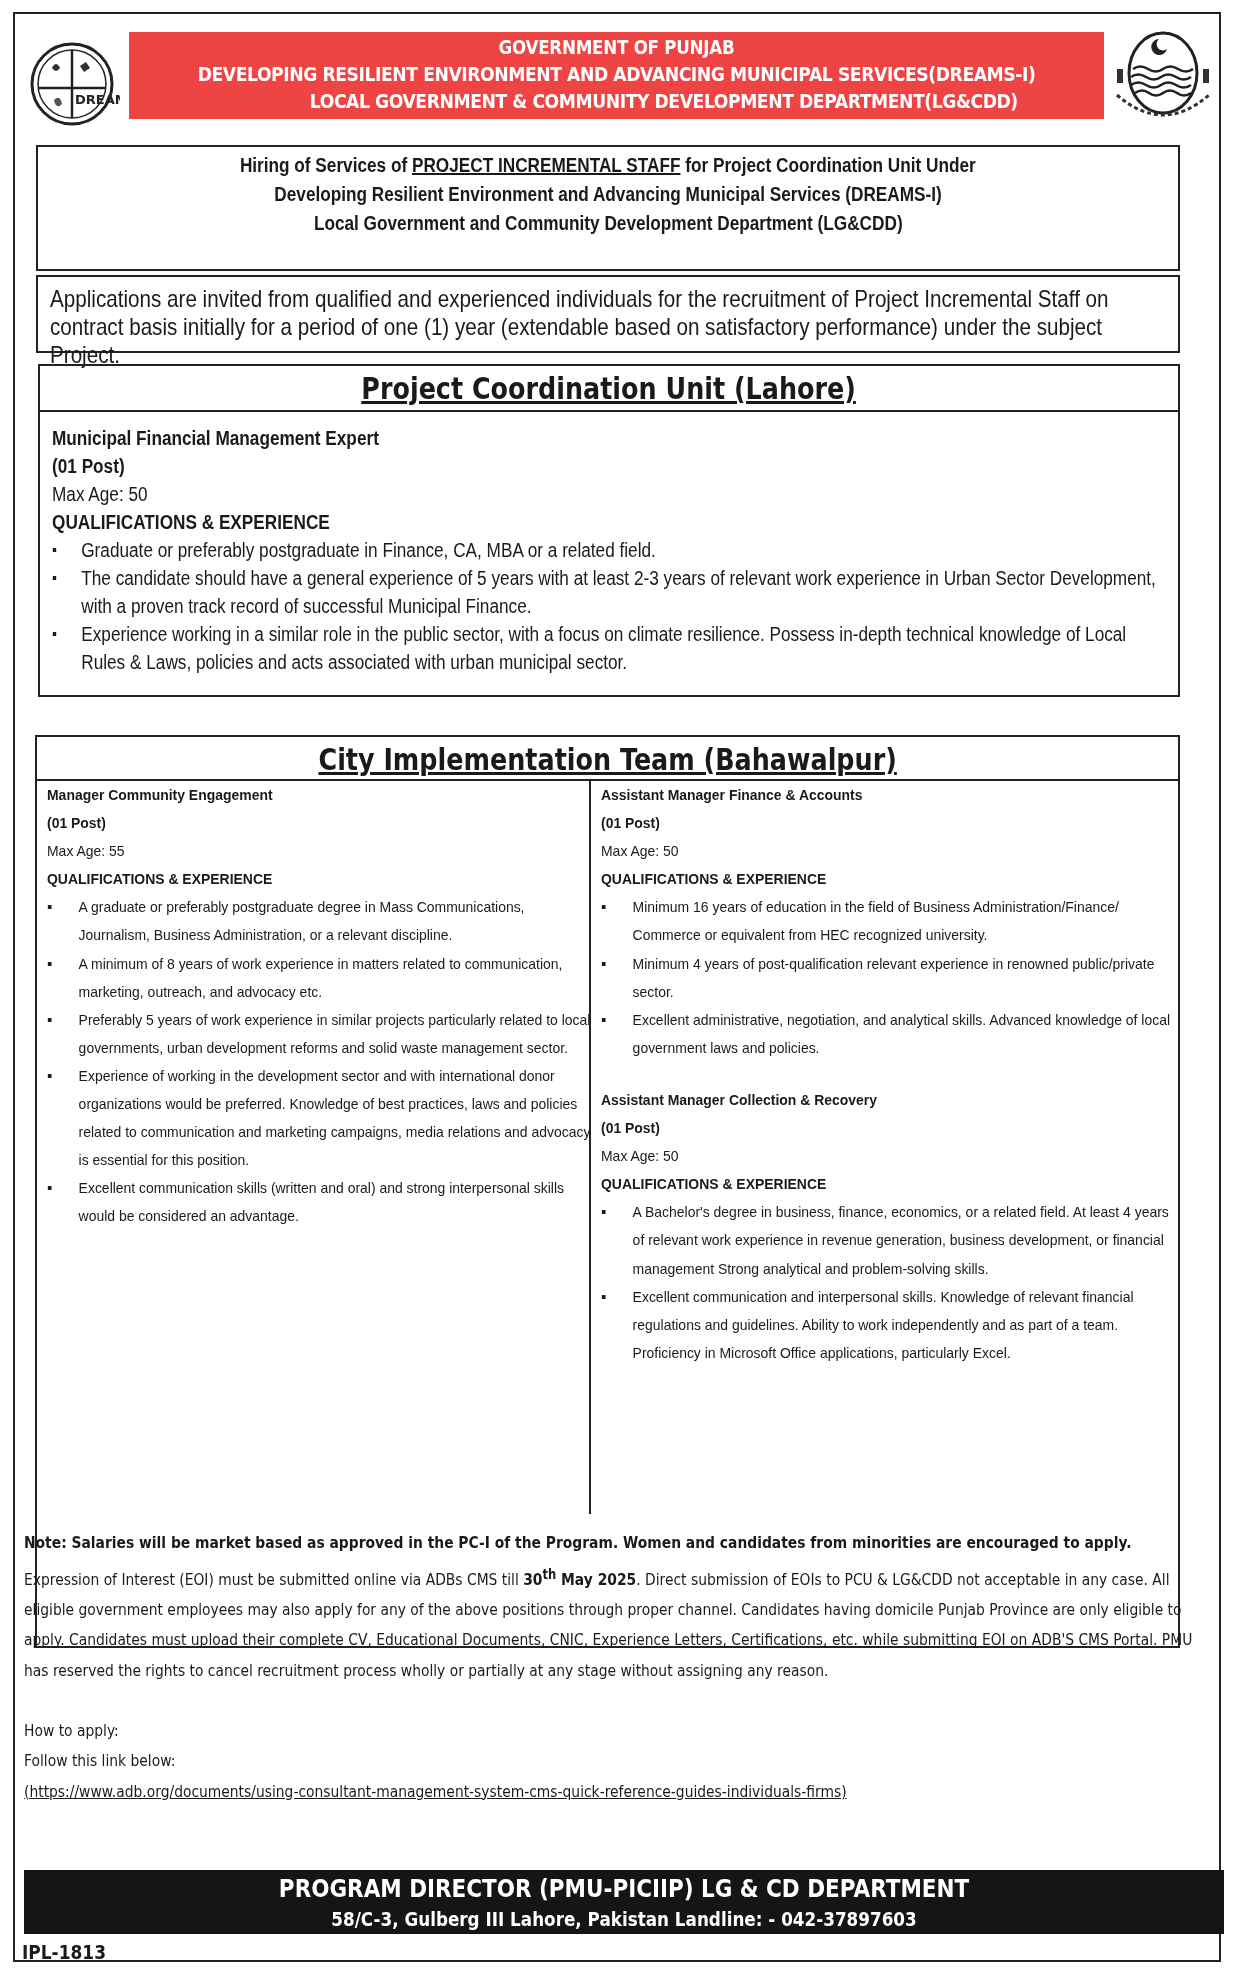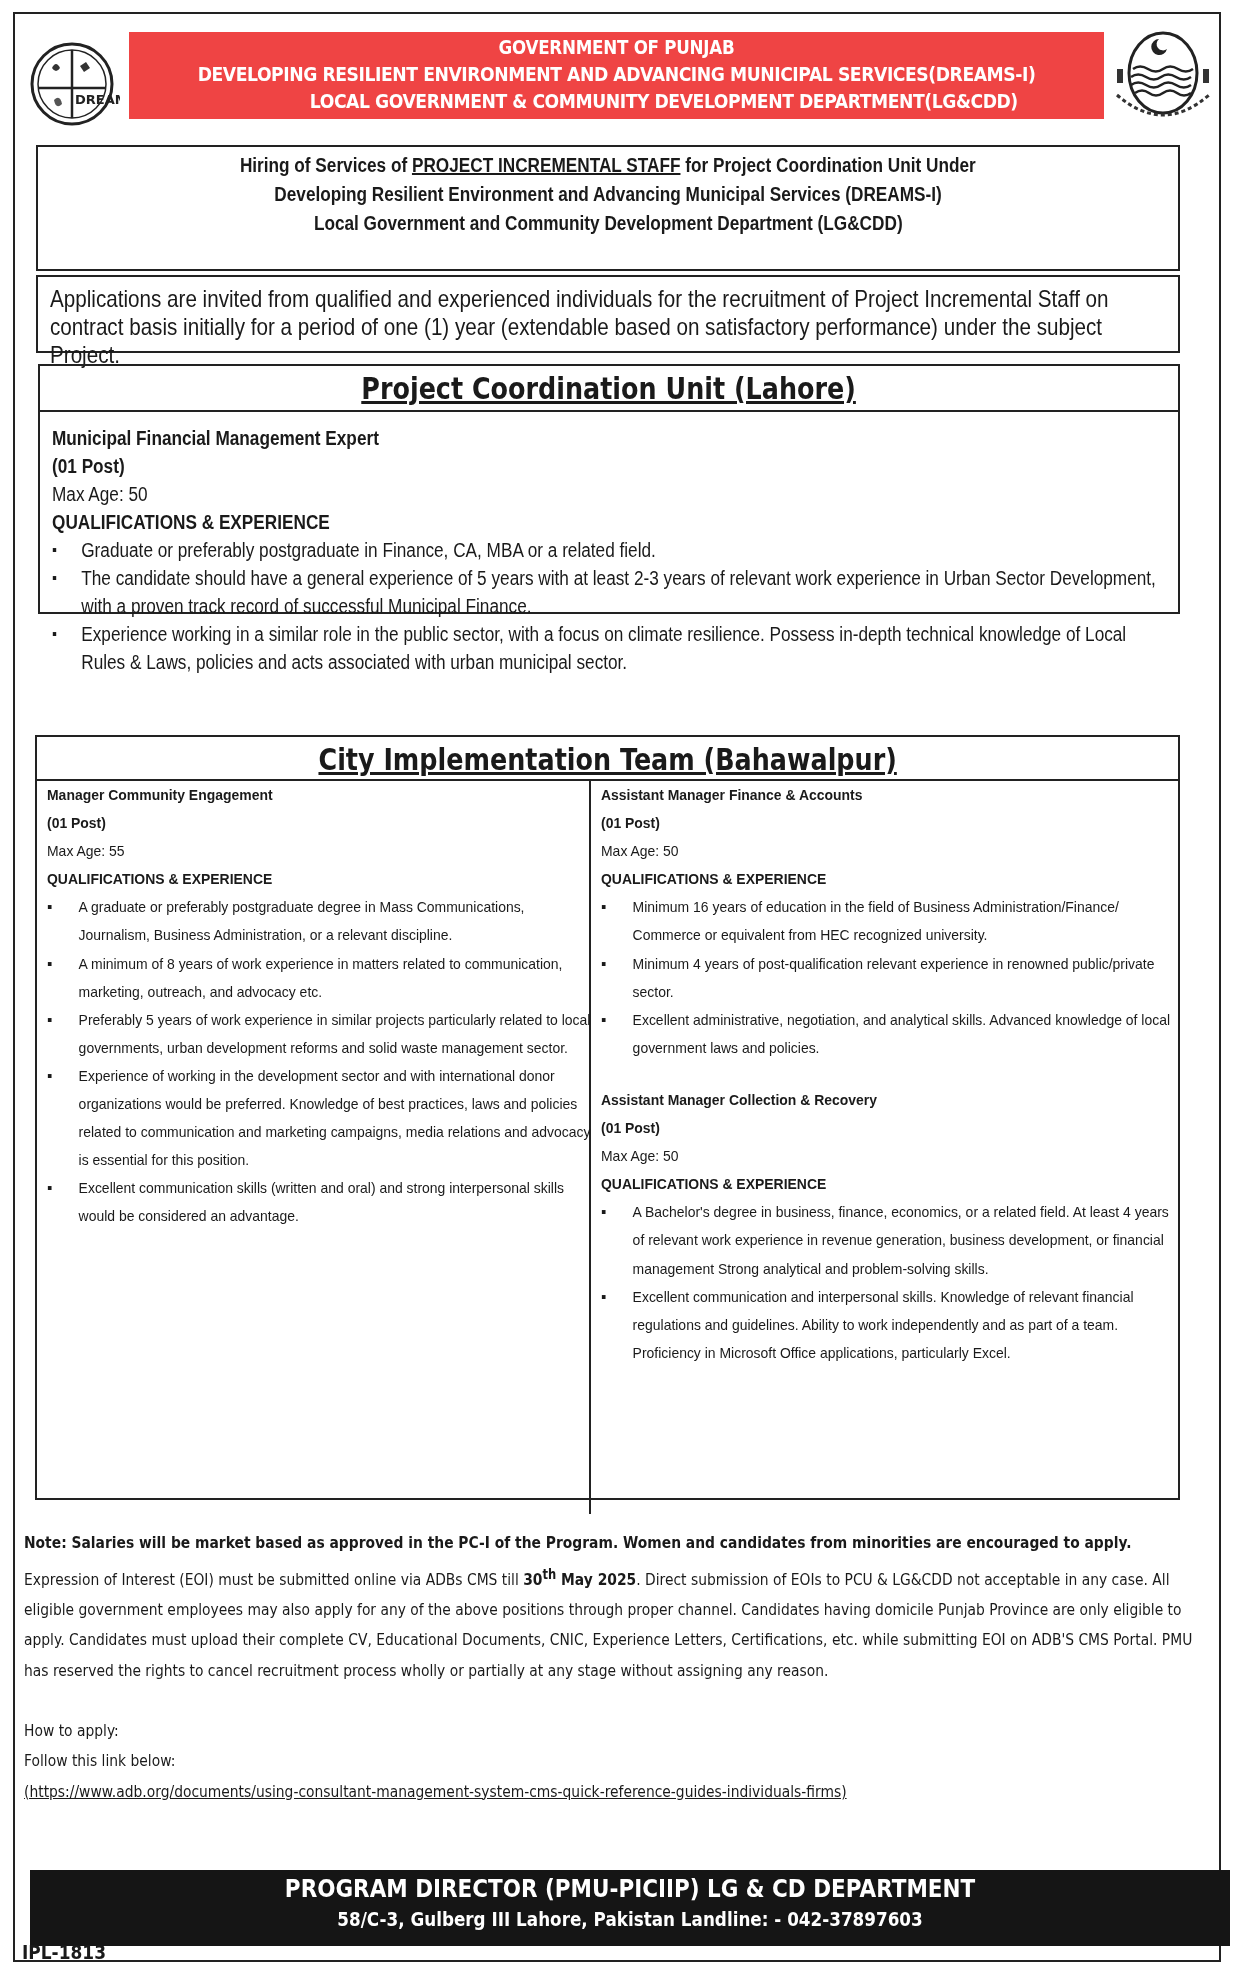--- a/index.html
+++ b/index.html
@@ -14,45 +14,45 @@
   .logo-left { position: absolute; left: 28px; top: 38px; width: 92px; height: 92px; }
   .logo-right { position: absolute; left: 1105px; top: 25px; width: 122px; height: 105px; }
 
   .box { position: absolute; border: 2px solid #222; box-sizing: border-box; }
   .hiring { left: 36px; top: 145px; width: 1144px; height: 126px; text-align: center; font-weight: bold; font-size: 20px; line-height: 29px; padding-top: 4px; }
   .hiring .t { display: inline-block; transform: scaleX(0.86); white-space: nowrap; }
   .hiring u { text-decoration-thickness: 2px; }
   .intro { left: 36px; top: 275px; width: 1144px; height: 78px; font-size: 24px; line-height: 28px; padding: 8px 12px; }
   .intro .t { transform: scaleX(0.86); transform-origin: left; width: 1300px; display: block; }
 
-  .pcu { left: 38px; top: 364px; width: 1142px; height: 250px; }
+  .pcu { left: 38px; top: 364px; width: 1142px; height: 333px; }
   .sec-title { font-weight: bold; font-size: 31px; text-align: center; font-family: "DejaVu Sans", sans-serif; border-bottom: 2px solid #222; height: 44px; line-height: 44px; }
   .sec-title span { text-decoration: underline; text-decoration-thickness: 3px; display: inline-block; transform: scaleX(0.82); }
   .pcu-body { padding: 12px 12px; font-size: 20px; line-height: 28px; }
   .pcu-body .inner { transform: scaleX(0.86); transform-origin: left top; width: 1300px; }
   .bold { font-weight: bold; }
   ul.q { margin: 0; padding: 0; list-style: none; }
   ul.q li { position: relative; padding-left: 34px; }
   ul.q li::before { content: "\25AA"; position: absolute; left: 0; top: 0; font-size: 16px; }
 
-  .cit { left: 35px; top: 735px; width: 1145px; height: 765px; }
+  .cit { left: 35px; top: 735px; width: 1145px; height: 913px; }
   .cit .sec-title { height: 42px; line-height: 44px; }
   .cols { display: flex; height: 733px; }
   .col { box-sizing: border-box; font-size: 15px; line-height: 28.1px; padding: 0 10px; }
   .col.left { width: 554px; border-right: 2px solid #222; }
   .col.right { width: 590px; }
   .col .inner { transform: scaleX(0.93); transform-origin: left top; width: 590px; }
   .col.right .inner { width: 620px; }
   .gap { height: 24px; }
 
   .notes { position: absolute; left: 24px; top: 1528px; width: 1190px; font-family: "DejaVu Sans", sans-serif; font-size: 16.5px; line-height: 30.3px; }
   .notes .inner { transform: scaleX(0.84); transform-origin: left top; width: 1400px; }
   .notes p { margin: 0; }
   .notes a { color: #1a1a1a; }
-  .footer-bar { position: absolute; left: 30px; top: 1870px; width: 1200px; height: 76px; background: #151515; color: #fff; text-align: center; font-family: "DejaVu Sans", sans-serif; font-weight: bold; }
+  .footer-bar { position: absolute; left: 24px; top: 1870px; width: 1200px; height: 64px; background: #151515; color: #fff; text-align: center; font-family: "DejaVu Sans", sans-serif; font-weight: bold; }
   .footer-bar .f1 { font-size: 25px; margin-top: 4px; transform: scaleX(0.86); }
   .footer-bar .f2 { font-size: 20px; margin-top: 4px; transform: scaleX(0.84); }
   .ref { position: absolute; left: 22px; top: 1940px; font-weight: bold; font-size: 20px; font-family: "DejaVu Sans", sans-serif; transform: scaleX(0.85); transform-origin: left; }
 </style>
 </head>
 <body>
 
 <div class="outer"></div>
 
 <svg class="logo-left" viewBox="0 0 92 92">

